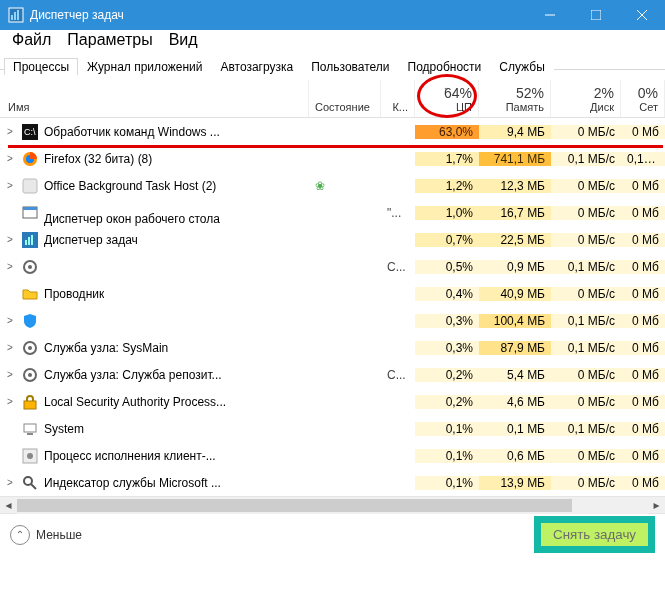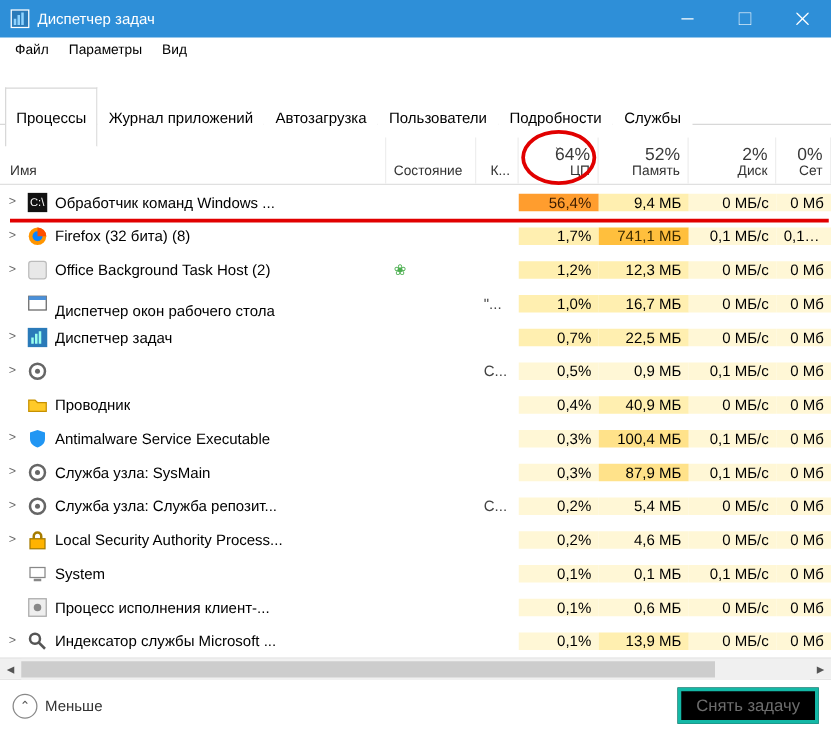--- a/index.html
+++ b/index.html
@@ -8,26 +8,26 @@
   
   .titlebar { height: 30px; background: linear-gradient(#2e8fd8,#2e8fd8); color: #fff; display: flex; align-items: center; padding-left: 8px; }
   .titlebar .app-icon { width: 16px; height: 16px; margin-right: 6px; }
   .titlebar .app-icon svg { width:16px; height:16px; }
   .titlebar .title { font-size: 12px; flex: 0 0 auto; }
   .titlebar .spacer { flex: 1; }
   .titlebar .winbtn { width: 46px; height: 30px; display: flex; align-items: center; justify-content: center; color:#fff; }
   .titlebar svg { pointer-events:none; }
 
   
-  .menubar { height: 20px; display: flex; align-items: center; padding: 0 4px; font-size: 11px; }
+  .menubar { height: 20px; display: flex; align-items: center; padding: 0 4px; font-size: 16px; }
   .menubar .menuitem { padding: 2px 8px; cursor: default; }
 
   
   .tabs { display:flex; border-bottom:1px solid #d8d8d8; padding: 0 4px; margin-top:2px; }
-  .tab { padding: 16px 8px; font-size:12px; border:1px solid transparent; border-bottom:none; cursor:default; position:relative; top:18px; background:#fff; }
+  .tab { padding: 1px 8px; font-size:12px; border:1px solid transparent; border-bottom:none; cursor:default; position:relative; top:6px; background:#fff; }
   .tab.active { border-color:#d8d8d8; background:#fff; }
   .tab:not(.active) { color:#000; }
 
   
   .colhead { display:flex; border-bottom:1px solid #e0e0e0; height:38px; align-items:stretch; font-size:12px; color:#555; user-select:none; margin-top:10px; }
   .colhead .hcell { border-right:1px solid #eee; display:flex; flex-direction:column; justify-content:flex-end; padding:0 6px 4px 6px; position:relative; }
   .colhead .hcell.right { align-items:flex-end; }
   .colhead .pct { color:#3a3a3a; font-size:14px; }
   .colhead .lbl { font-size:11px; color:#333; }
   .w-name   { flex: 1 1 auto; min-width:0; padding-left:8px !important; justify-content:flex-end; }
@@ -70,21 +70,21 @@
   .hscroll { height:17px; border-top:1px solid #e5e5e5; background:#f0f0f0; display:flex; align-items:center; }
   .hscroll .arr { width:17px; height:17px; display:flex; align-items:center; justify-content:center; color:#555; }
   .hscroll .track { flex:1; height:17px; background:#f0f0f0; position:relative; }
   .hscroll .thumb { position:absolute; left:0; top:2px; height:13px; width:88%; background:#cdcdcd; }
 
   
   .footer { height:42px; border-top:1px solid #e5e5e5; display:flex; align-items:center; padding:0 10px; background:#fff; }
   .footer .fewer { display:flex; align-items:center; gap:6px; color:#333; cursor:default; }
   .footer .circle { width:20px; height:20px; border:1px solid #888; border-radius:50%; display:flex; align-items:center; justify-content:center; font-size:10px; color:#555; }
   .footer .spacer { flex:1; }
-  .footer .endtask { padding:4px 12px; border:3px solid #14b8a6; background:#000000; color:#6d6d6d; }
+  .footer .endtask { padding:4px 12px; border:7px solid #14b8a6; background:#bef264; color:#6d6d6d; }
 
   .leaf-green { color:#4caf50; font-size:12px; }
 
   .tbl-wrap { position:relative; }
 </style>
 </head>
 <body>
 
 <div class="titlebar">
   <span class="app-icon">
@@ -169,21 +169,21 @@
           <span class="pic">
             <svg viewBox="0 0 16 16">
               <rect width="16" height="16" fill="#111"></rect>
               <text x="2" y="11" font-size="9" fill="#fff">C:\</text>
             </svg>
           </span>
           <span style="overflow:hidden;text-overflow:ellipsis;">Обработчик команд Windows ...</span>
         </div>
         <div class="cell status"></div>
         <div class="cell trunc"></div>
-        <div class="cell cpu right h5">56,4%</div>
+        <div class="cell cpu right h5">63,0%</div>
         <div class="cell mem right h1">9,4 МБ</div>
         <div class="cell disk right h0">0 МБ/с</div>
         <div class="cell net right h0">0 Мб</div>
       </div>
       <div class="row">
         <div class="cell name">
           <span class="chev">&gt;</span>
           <span class="pic">
             <svg viewBox="0 0 16 16">
               <circle cx="8" cy="8" r="7" fill="#ff9500"></circle>
@@ -290,21 +290,20 @@
         <div class="cell net right h0">0 Мб</div>
       </div>
       <div class="row">
         <div class="cell name">
           <span class="chev">&gt;</span>
           <span class="pic">
             <svg viewBox="0 0 16 16">
               <path d="M8 1l6 2v5c0 4-3 6-6 7-3-1-6-3-6-7V3z" fill="#2196f3"></path>
             </svg>
           </span>
-          <span style="overflow:hidden;text-overflow:ellipsis;">Antimalware Service Executable</span>
         </div>
         <div class="cell status"></div>
         <div class="cell trunc"></div>
         <div class="cell cpu right h0">0,3%</div>
         <div class="cell mem right h2">100,4 МБ</div>
         <div class="cell disk right h0">0,1 МБ/с</div>
         <div class="cell net right h0">0 Мб</div>
       </div>
       <div class="row">
         <div class="cell name">

